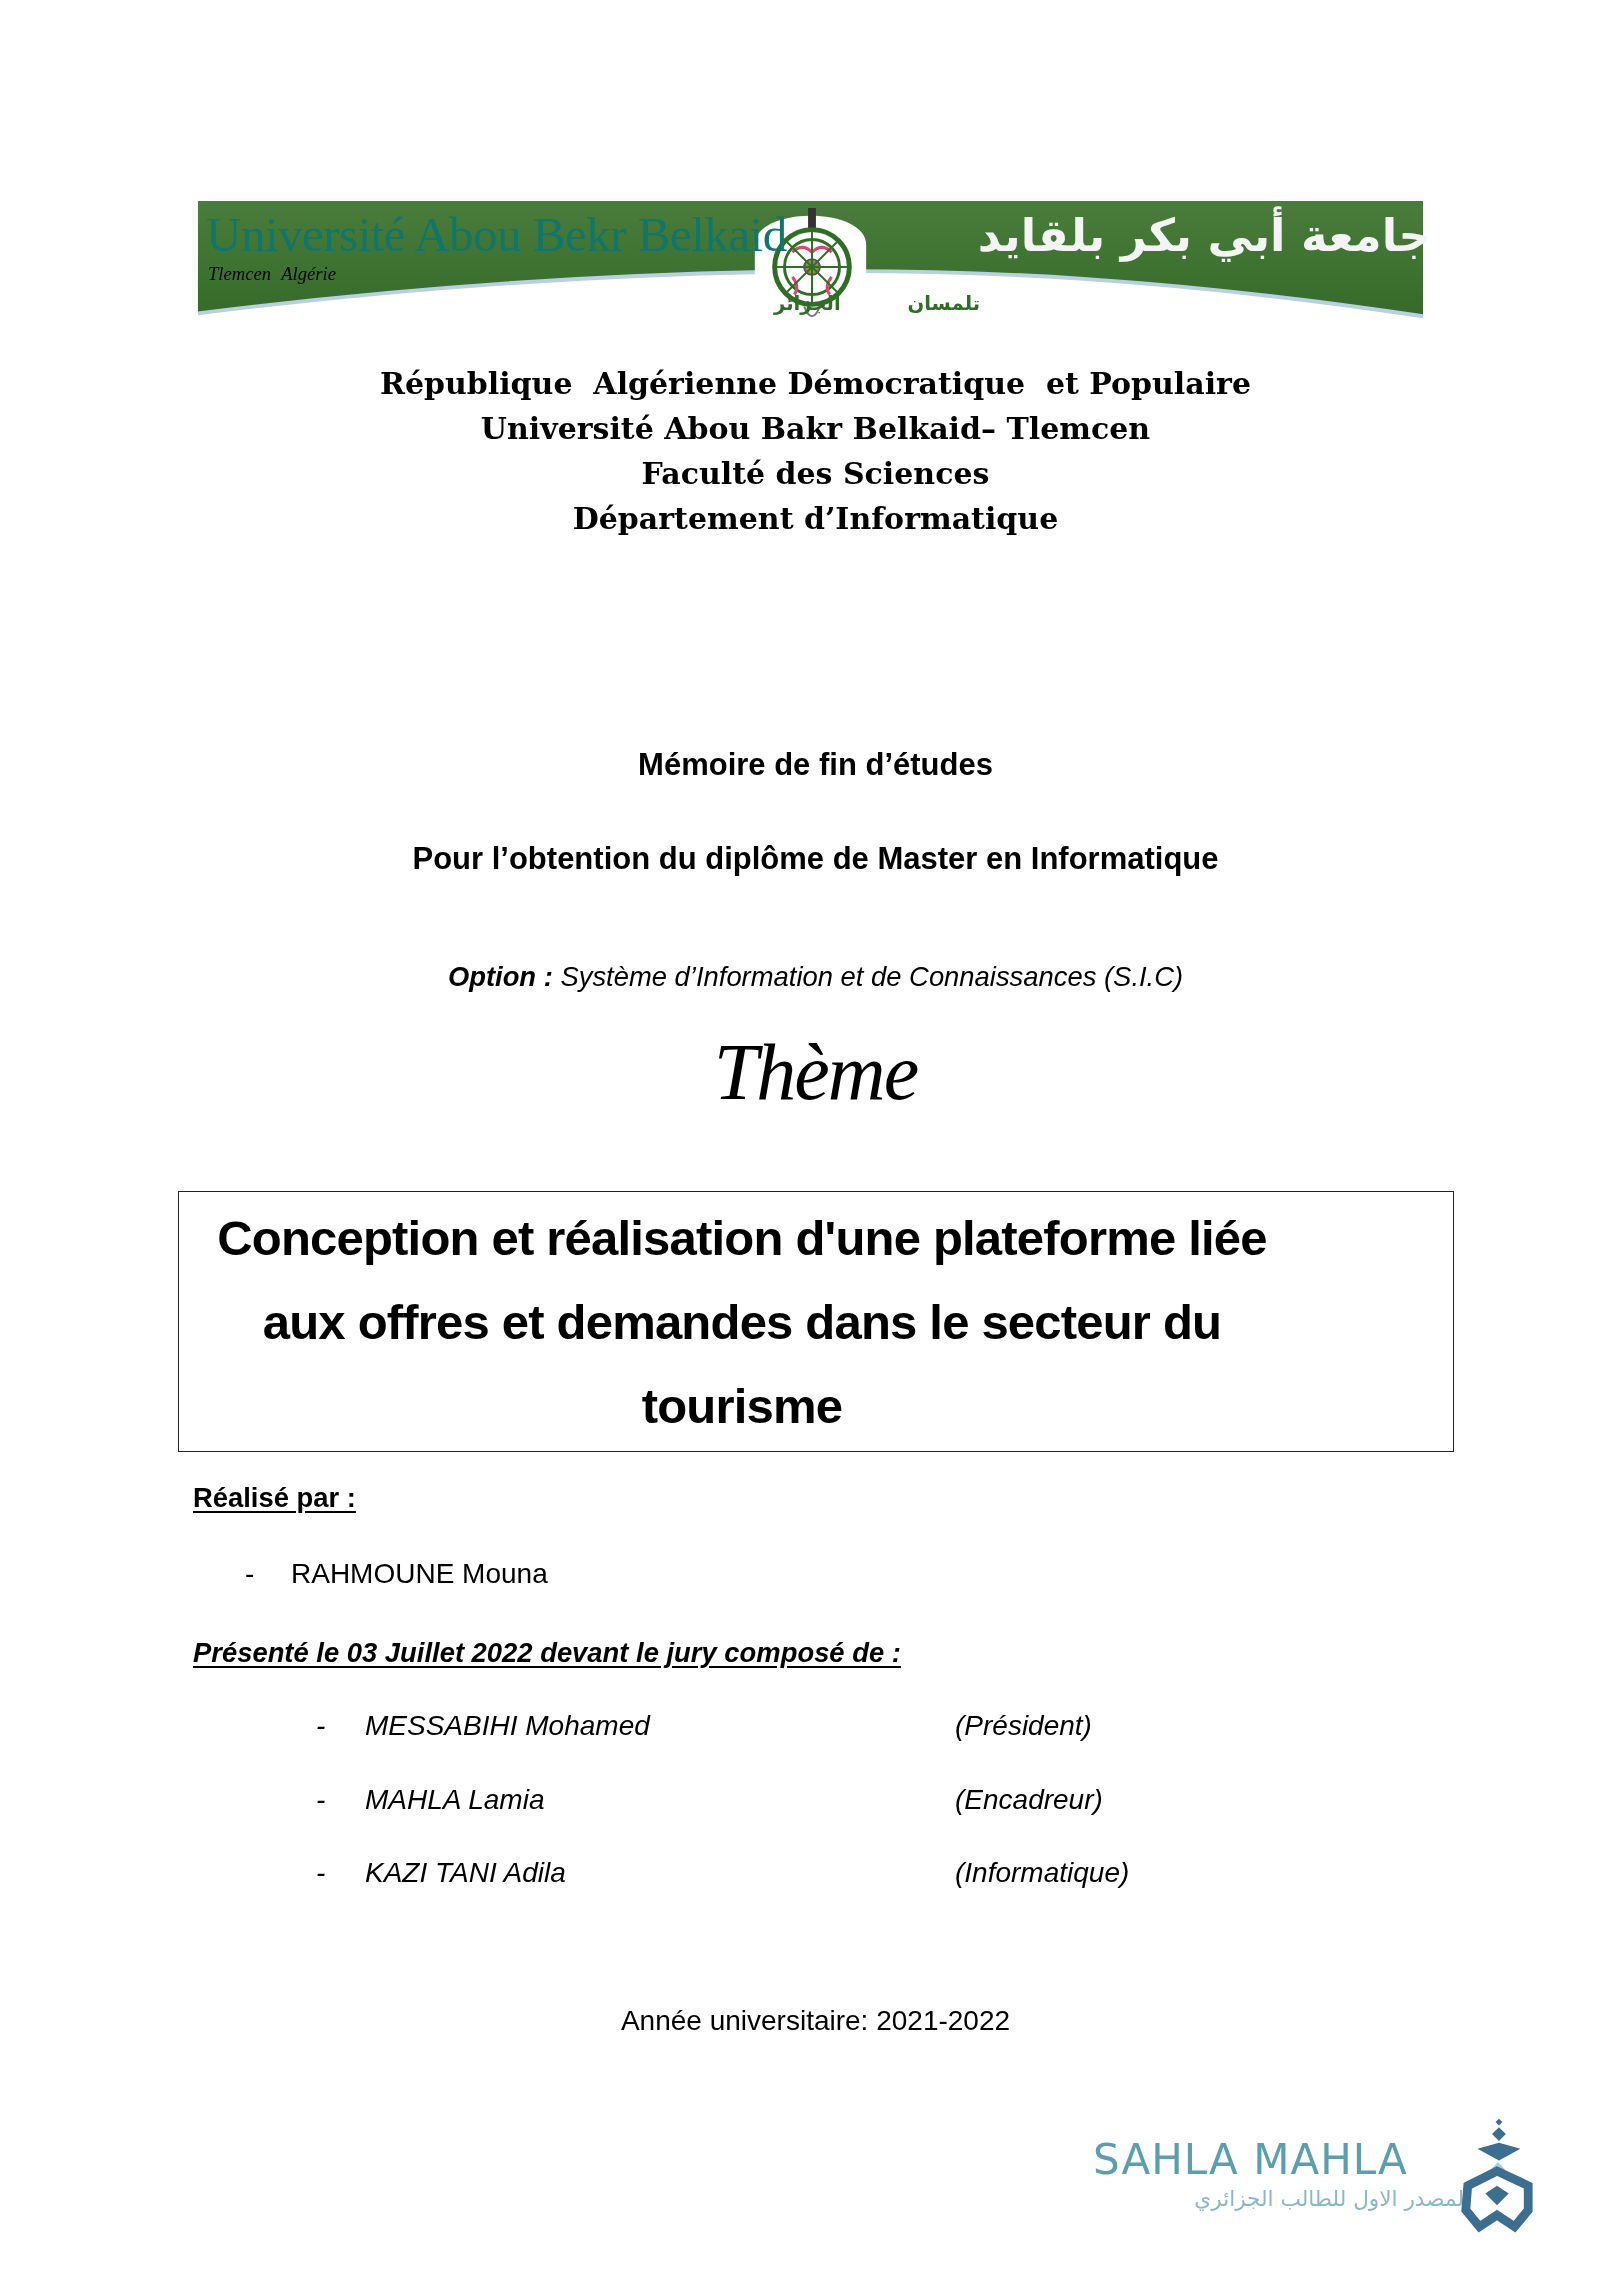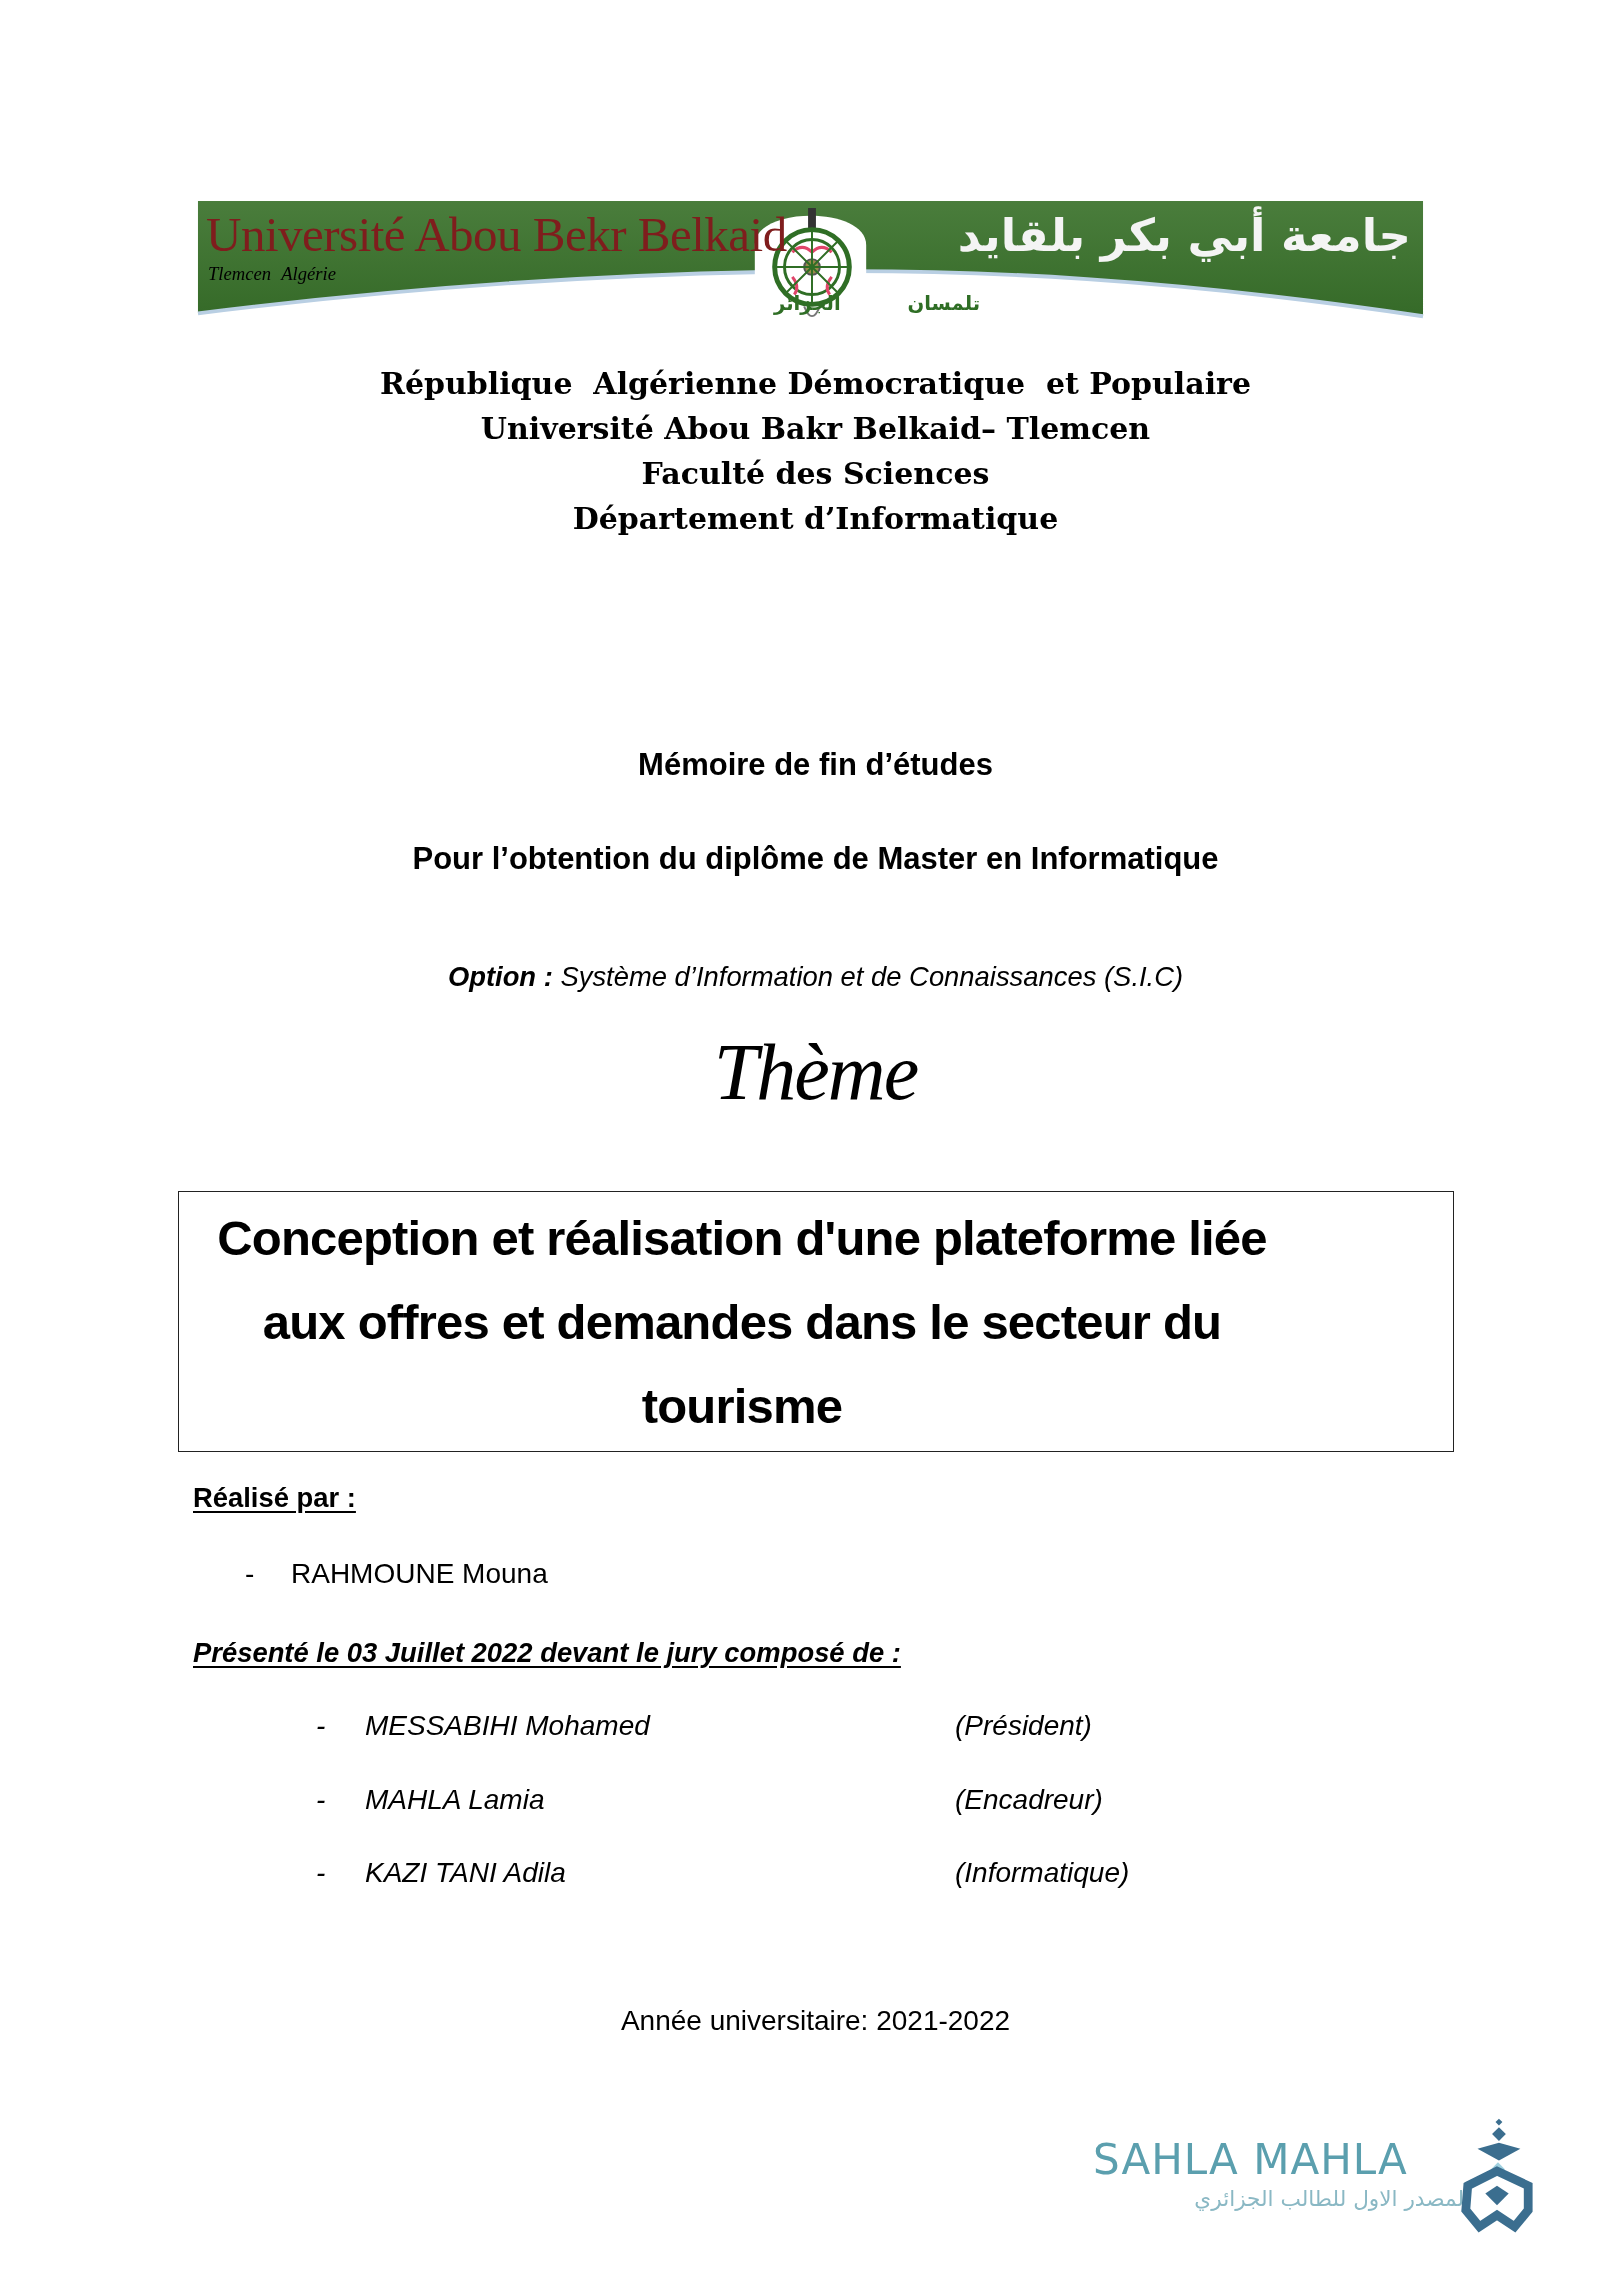--- a/index.html
+++ b/index.html
@@ -2,23 +2,23 @@
 <html><head>
   <meta charset="utf-8">
   <style>
     html, body { margin: 0; padding: 0; background: #ffffff; }
     body { width: 1621px; height: 2293px; position: relative; overflow: hidden; color: #000; }
     .abs { position: absolute; }
 
     
     .banner { left: 196px; top: 201px; width: 1229px; height: 127px; }
     .banner svg { display: block; }
-    .banner-fr { left: 206px; top: 206px; font-family: "Liberation Serif", "DejaVu Serif", serif; font-size: 49px; color: #7f1d1d; letter-spacing: -0.5px; white-space: nowrap; }
+    .banner-fr { left: 206px; top: 206px; font-family: "Liberation Serif", "DejaVu Serif", serif; font-size: 49px; color: #0f766e; letter-spacing: -0.5px; white-space: nowrap; }
     .banner-sub { left: 208px; top: 263px; font-family: "Liberation Serif", serif; font-style: italic; font-size: 18.6px; color: #000000; white-space: nowrap; word-spacing: 5.9px; }
-    .banner-ar { left: 980px; top: 209px; width: 431px; text-align: right; font-family: "DejaVu Sans", sans-serif; font-weight: bold; font-size: 45px; color: #f4f4f4; direction: rtl; white-space: nowrap; }
+    .banner-ar { left: 1000px; top: 209px; width: 431px; text-align: right; font-family: "DejaVu Sans", sans-serif; font-weight: bold; font-size: 45px; color: #f4f4f4; direction: rtl; white-space: nowrap; }
     .banner-ar-under { left: 774px; top: 292px; width: 206px; font-family: "DejaVu Sans", sans-serif; font-weight: bold; font-size: 19.6px; color: #2f6e25; display:flex; justify-content: space-between; direction: rtl; white-space: nowrap; }
 
     
     .header { left: 0; top: 361px; width: 1631px; text-align: center; font-family: "DejaVu Serif", "Liberation Serif", serif; font-weight: bold; font-size: 30px; line-height: 45px; }
     .header div { white-space: pre; }
 
     .center-line { left: 0; width: 1631px; text-align: center; font-family: "Liberation Sans", "DejaVu Sans", sans-serif; white-space: pre; }
     .memoire { top: 747px; font-weight: bold; font-size: 31px; }
     .obtention { top: 841px; font-weight: bold; font-size: 31px; }
     .option { top: 961px; font-style: italic; font-size: 27.4px; }

